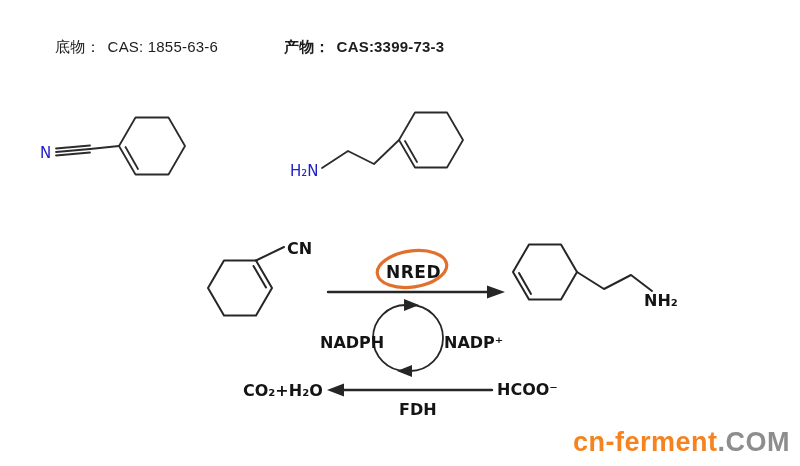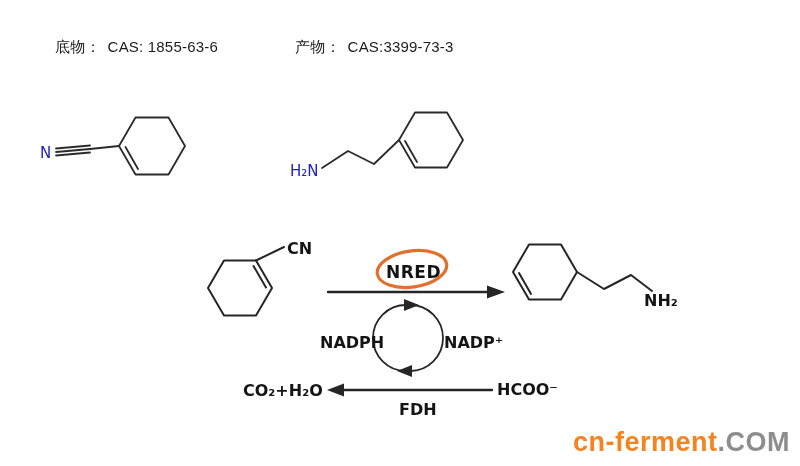--- a/index.html
+++ b/index.html
@@ -5,21 +5,21 @@
   html,body { margin:0; padding:0; background:#ffffff; }
   .canvas {
     position:relative; width:800px; height:466px; background:#ffffff;
     overflow:hidden; font-family:"Liberation Sans", sans-serif;border-radius:6px;
   }
   .header-label {
     position:absolute; top:38px; font-size:15px; color:#1c1c1c;
     letter-spacing:0.2px; white-space:nowrap;
   }
   #substrate-header { left:55px; }
-  #product-header  { left:295px; }
+  #product-header  { left:284px;font-weight:bold; }
   .cas { margin-left:7px; font-family:"Liberation Sans", sans-serif; }
 
   svg.diagram { position:absolute; left:0; top:0; }
   svg text {
     font-family:"DejaVu Sans","Liberation Sans",sans-serif;
     fill:#1c1c1c;
   }
   .chem-blue { fill:#2121c6; font-size:15px; }
   .chem-label { font-size:16px; font-weight:bold; fill:#141414; }
   .enzyme-text { font-size:17px; font-weight:bold; fill:#141414; letter-spacing:0.5px; }

